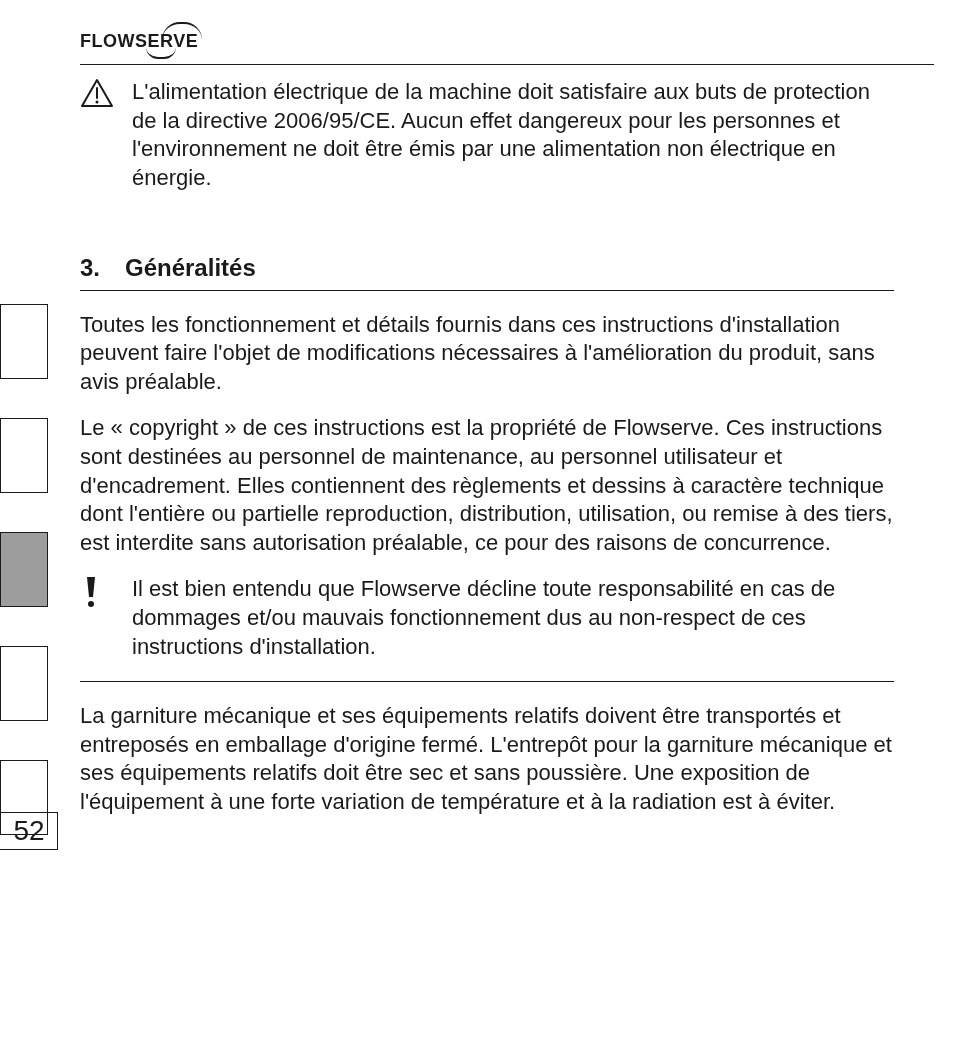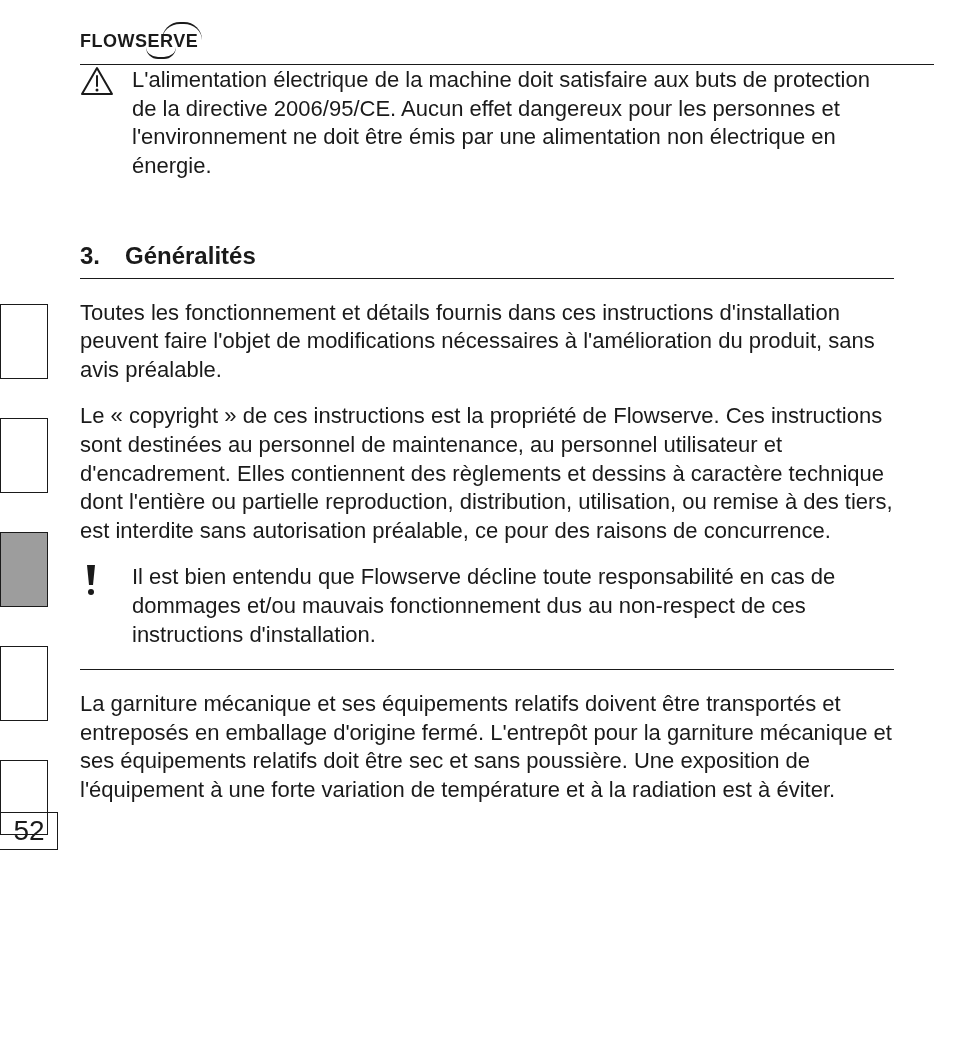--- a/index.html
+++ b/index.html
@@ -89,21 +89,21 @@
     width: 58px;
     height: 38px;
     display: flex;
     align-items: center;
     justify-content: center;
     font-size: 28px;
   }
   
   .content {
     position: absolute;
-    top: 66px;
+    top: 78px;
     left: 80px;
     right: 60px;
   }
   .block {
     margin-bottom: 38px;
   }
   .icon-col {
     float: left;
     width: 46px;
   }

